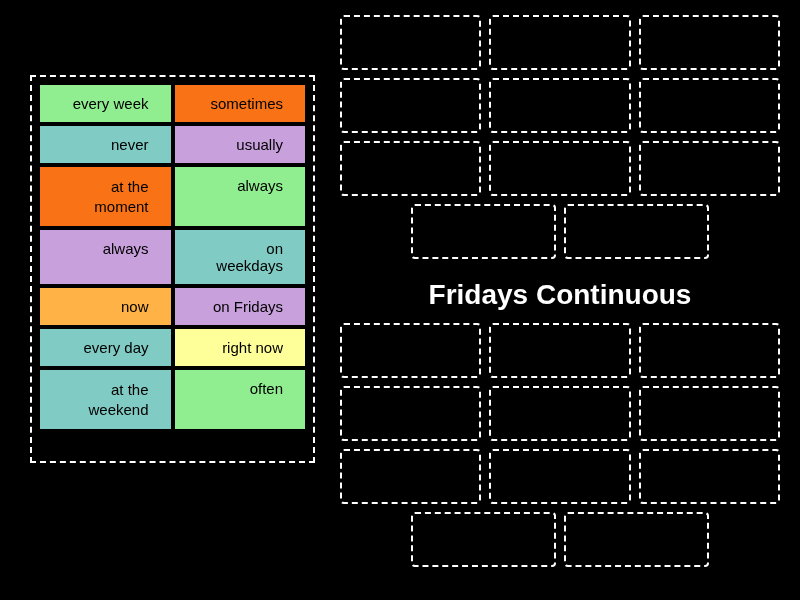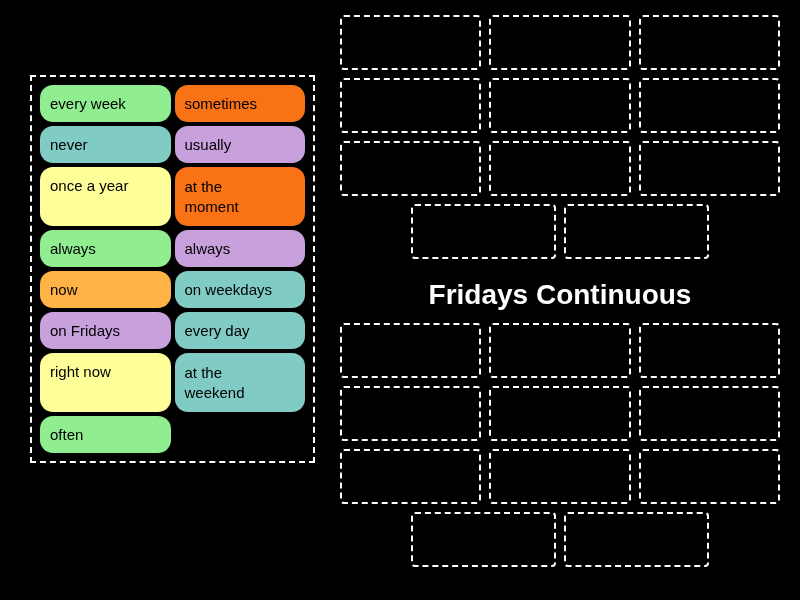--- a/index.html
+++ b/index.html
@@ -22,25 +22,25 @@
       width: 285px;
     }
 
     .word-grid {
       display: grid;
       grid-template-columns: 1fr 1fr;
       gap: 4px;
     }
 
     .word-cell {
-      padding: 10px 10px;
-      text-align: left;
+      padding: 10px 22px;
+      text-align: right;
       font-size: 15px;
       font-weight: 500;
-      border-radius: 13px;
+      border-radius: 0;
       color: #000;
     }
 
     .color-green-light { background: #90EE90; }
     .color-pink { background: #f97316; }
     .color-teal { background: #80CBC4; }
     .color-lavender { background: #C8A0DC; }
     .color-yellow { background: #FFFF99; }
     .color-orange { background: #FFB347; }
 
@@ -103,28 +103,27 @@
 <body>
 
 <div class="left-panel">
   <div class="word-grid">
     <div class="word-cell color-green-light">every week</div>
     <div class="word-cell color-pink">sometimes</div>
 
     <div class="word-cell color-teal">never</div>
     <div class="word-cell color-lavender">usually</div>
 
-    <div class="word-cell color-yellow">once a year</div>
     <div class="word-cell color-pink" style="line-height:1.3">at the<br>moment</div>
 
     <div class="word-cell color-green-light">always</div>
     <div class="word-cell color-lavender">always</div>
 
+    <div class="word-cell color-teal">on weekdays</div>
     <div class="word-cell color-orange">now</div>
-    <div class="word-cell color-teal">on weekdays</div>
 
     <div class="word-cell color-lavender">on Fridays</div>
     <div class="word-cell color-teal">every day</div>
 
     <div class="word-cell color-yellow">right now</div>
     <div class="word-cell color-teal" style="line-height:1.3">at the<br>weekend</div>
 
     <div class="word-cell color-green-light">often</div>
     <div class="word-cell" style="background:transparent"></div>
   </div>

